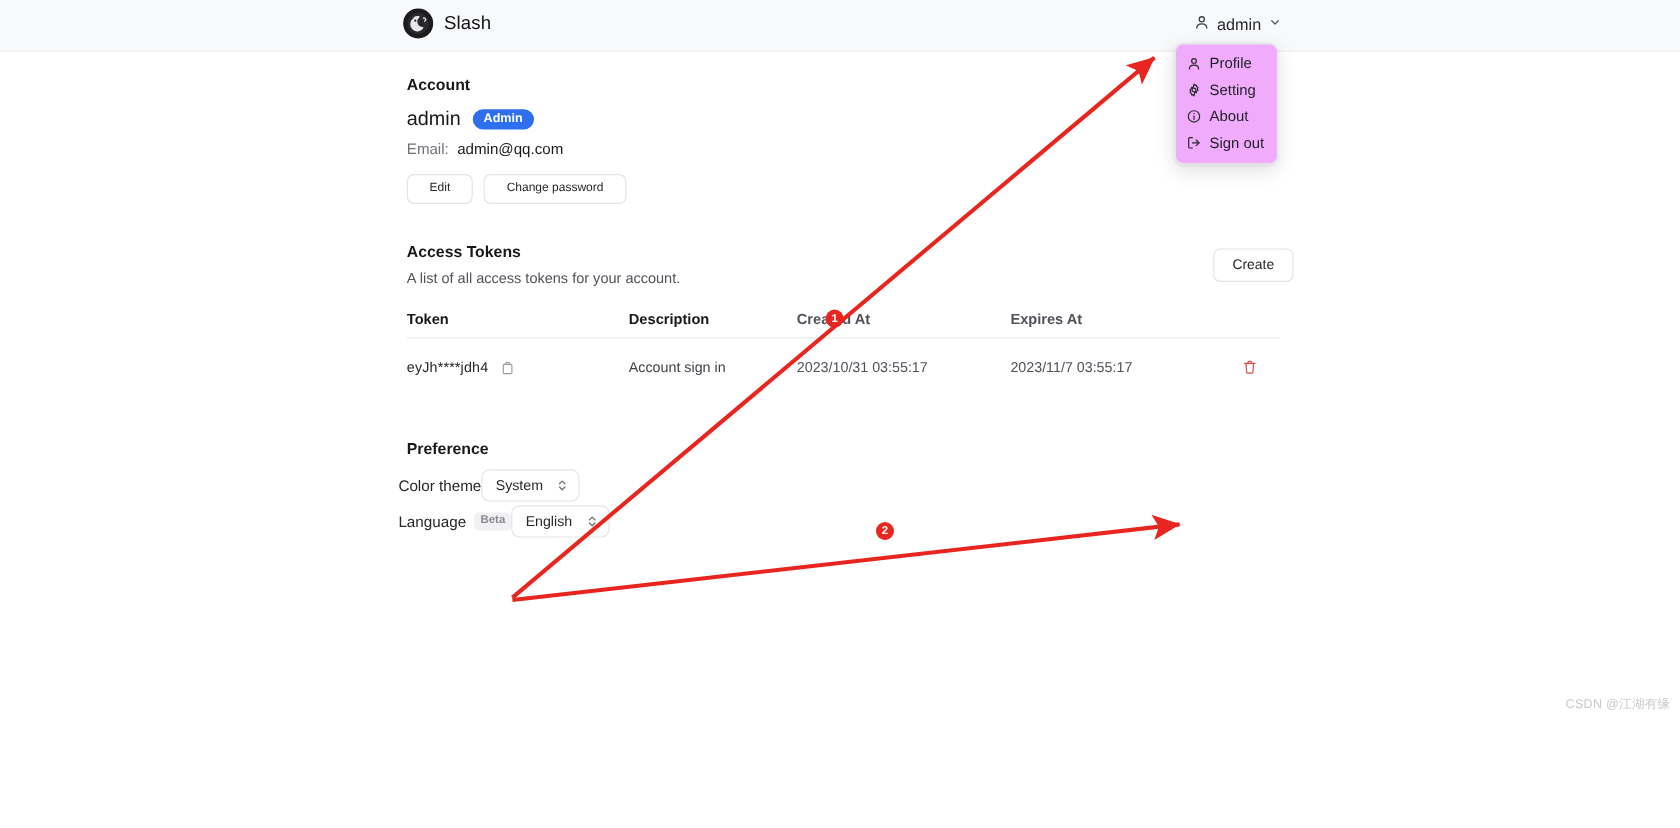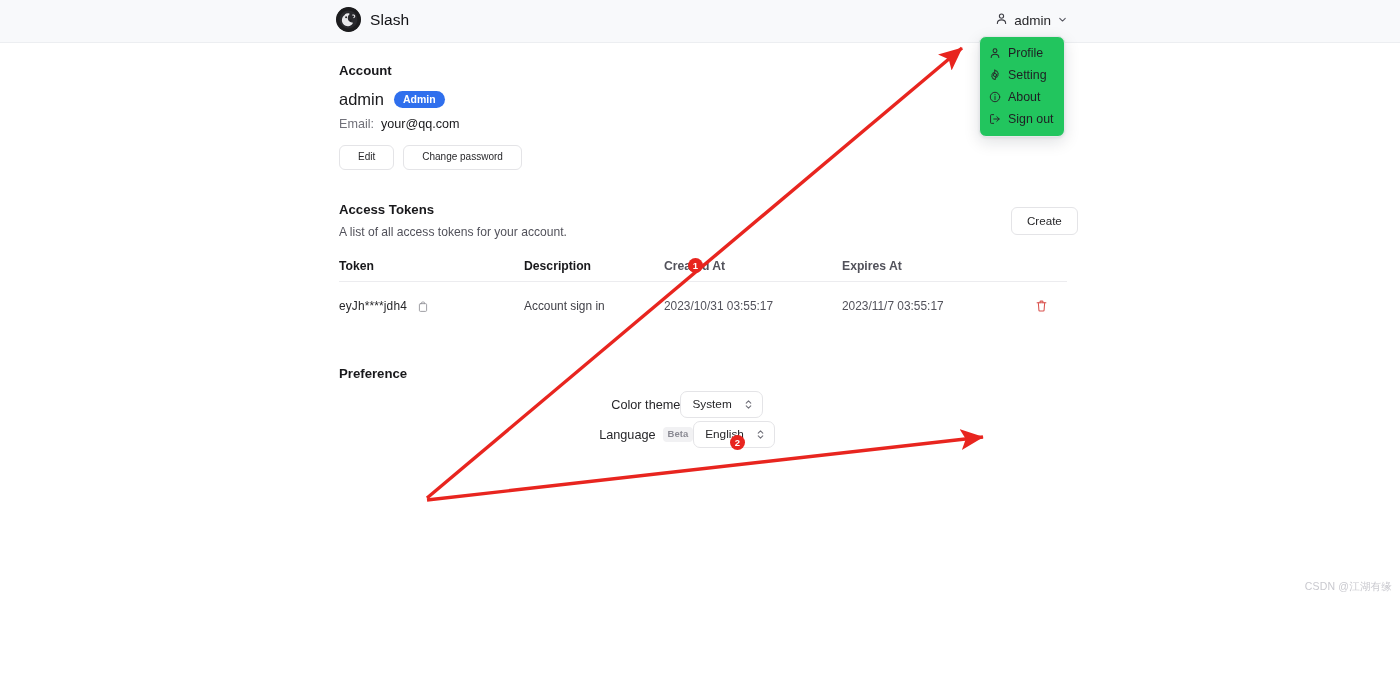--- a/index.html
+++ b/index.html
@@ -38,21 +38,21 @@
     display: flex; align-items: center; gap: 6px;
     font-size: 13.5px; color: #27272a; cursor: pointer;
     padding: 2px 3px; border-radius: 5px;
   }
   .chev-dn { font-size: 11px; color: #52525b; line-height: 1; }
 
   
   .dropdown {
     position: absolute; left: 979px; top: 36px;
     width: 86px;
-    background: #22c55e;
+    background: #f0abfc;
     border: 1px solid #e6e7ea;
     border-radius: 7px;
     box-shadow: 0 5px 16px rgba(15,23,42,.13), 0 1px 3px rgba(15,23,42,.07);
     padding: 5px 0 6px 0;
     z-index: 40;
   }
   .dd-item {
     display: flex; align-items: center; gap: 7px;
     height: 22px; padding: 0 9px;
     font-size: 12.4px; color: #1f1f23; cursor: pointer;
@@ -111,22 +111,22 @@
   .col-desc    { width: 140px; }
   .col-created { width: 178px; color: #52525b; }
   .col-expires { width: 185px; color: #52525b; }
   .col-act     { flex: 1; display: flex; justify-content: flex-end; padding-right: 19px; }
   .tok-text { font-size: 11.9px; color: #27272a; letter-spacing: .15px; }
   .copy-ico { width: 12px; height: 13px; cursor: pointer; opacity: .72; }
   .trash-ico { width: 13px; height: 14px; cursor: pointer; }
 
   #pref-title { top: 323px; }
   .pref-row {
-    position: absolute; left: 323px; width: 728px;
-    display: flex; align-items: center; justify-content: center;
+    position: absolute; left: 332px; width: 728px;
+    display: flex; align-items: center; justify-content: flex-start;
   }
   #pref-theme { top: 348px; }
   #pref-lang  { top: 378px; }
   .pref-label { font-size: 12.7px; color: #27272a; display: flex; align-items: center; gap: 7px; }
   .badge-beta {
     background: #f1f1f3; color: #8a8a93;
     font-size: 9.5px; padding: 1px 5px 2px; border-radius: 4px;
     font-weight: bold; line-height: 1.3;
   }
   .select {
@@ -235,21 +235,21 @@
 
   <div class="content">
 
     <div class="section-title" id="acct-title">Account</div>
     <div class="acct-name-row">
       <span class="acct-name">admin</span>
       <span class="badge-admin">Admin</span>
     </div>
     <div class="email-row">
       <span class="email-label">Email:</span>
-      <span class="email-value">your@qq.com</span>
+      <span class="email-value">admin@qq.com</span>
     </div>
     <div class="btn-row">
       <button class="btn">Edit</button>
       <button class="btn">Change password</button>
     </div>
 
     <div class="section-title" id="tok-title">Access Tokens</div>
     <div class="tok-desc">A list of all access tokens for your account.</div>
     <button class="btn btn-create">Create</button>
 

